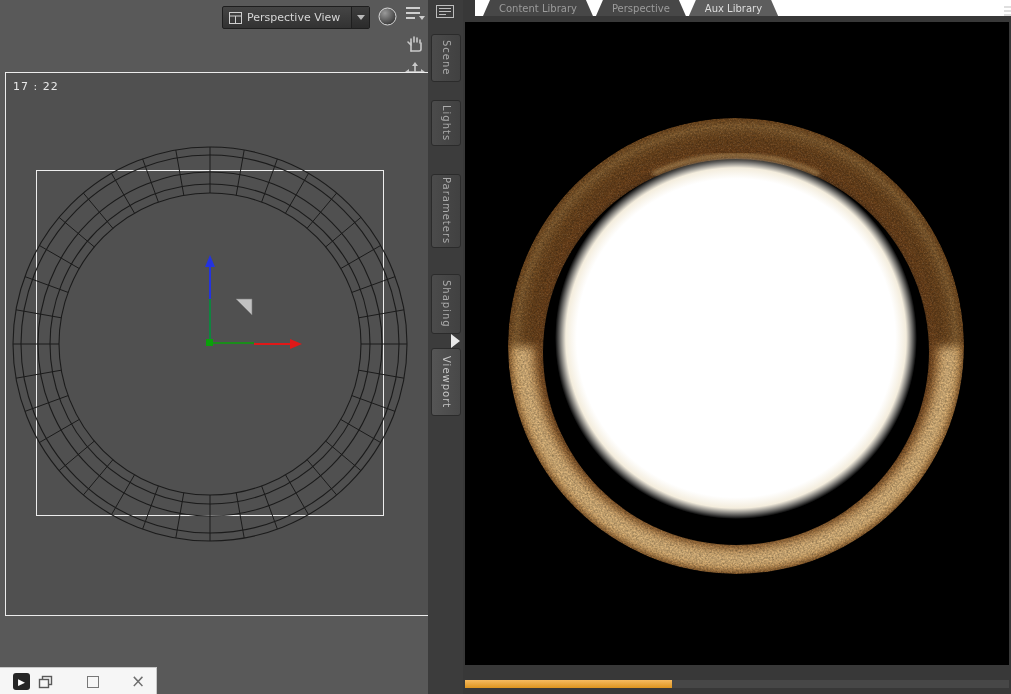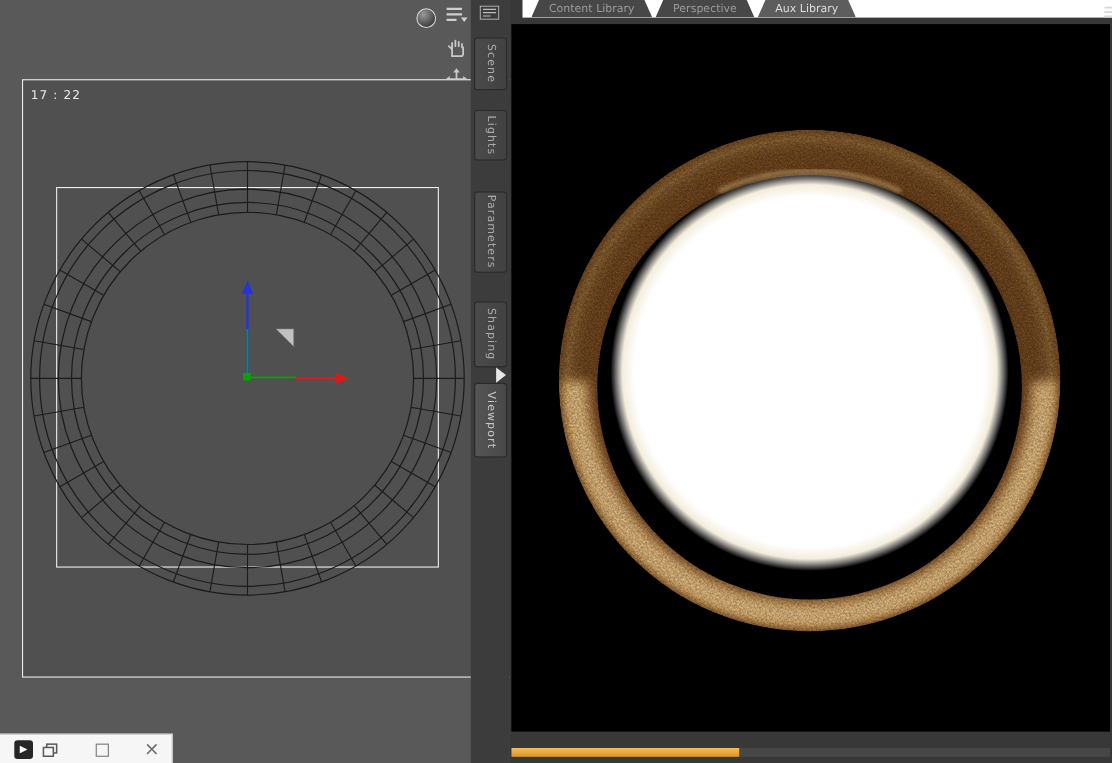--- a/index.html
+++ b/index.html
@@ -1,20 +1,20 @@
 <!DOCTYPE html>
 <html><head>
 <meta charset="utf-8">
 <style>
   html,body{margin:0;padding:0;background:#2a2a2a;}
   .app{position:relative;width:1011px;height:694px;background:#595959;
        font-family:"DejaVu Sans","Liberation Sans",sans-serif;overflow:hidden;}
 
   
-  .viewport3d{position:absolute;left:20px;top:72px;width:420px;height:542px;
+  .viewport3d{position:absolute;left:5px;top:72px;width:420px;height:542px;
               background:#505050;border:1px solid #ececec;padding-left:48px;}
   .frame-counter{position:absolute;left:7px;top:7px;color:#e9e9e9;font-size:11px;letter-spacing:1px;}
   .viewport3d svg{position:absolute;left:0;top:0;}
 
   
   .view-dropdown{position:absolute;left:222px;top:6px;width:146px;height:21px;
                  background:linear-gradient(#454545,#323232);border:1px solid #1e1e1e;border-radius:2px;
                  display:flex;align-items:center;color:#d6d6d6;font-size:11px;cursor:default;}
   .vd-icon{margin:0 5px 0 6px;display:flex;}
   .vd-label{flex:1;white-space:nowrap;overflow:hidden;}
@@ -55,20 +55,33 @@
           display:flex;align-items:center;justify-content:center;color:#fff;font-size:9px;}
   .tb-win{margin-left:8px;display:flex;}
   .tb-max{width:10px;height:10px;border:1.5px solid #787878;margin-left:34px;}
   .tb-close{margin-left:32px;color:#6f6f6f;font-size:17px;line-height:17px;}
 </style>
 </head>
 <body>
 
 <div class="app">
 
+  <div class="view-dropdown">
+    <span class="vd-icon">
+      <svg width="13" height="12">
+          <rect x="0.5" y="0.5" width="12" height="11" fill="none" stroke="#cfcfcf"></rect>
+          <line x1="0.5" y1="4" x2="12.5" y2="4" stroke="#cfcfcf"></line>
+          <line x1="6.5" y1="4" x2="6.5" y2="11.5" stroke="#cfcfcf"></line>
+        </svg>
+    </span>
+    <span class="vd-label">Perspective View</span>
+    <span class="vd-arrow">
+        <span class="tri-down"></span>
+      </span>
+  </div>
 
   <div class="toolbar-icon" style="left:378px;top:7px;">
     <svg width="19" height="19">
       <defs>
           <radialGradient id="sph" cx="0.35" cy="0.3" r="0.8">
         <stop offset="0" stop-color="#9a9a9a"></stop>
             <stop offset="1" stop-color="#2e2e2e"></stop>
           </radialGradient>
         </defs>
       <circle cx="9.5" cy="9.5" r="8.5" fill="url(#sph)" stroke="#d8d8d8"></circle>

